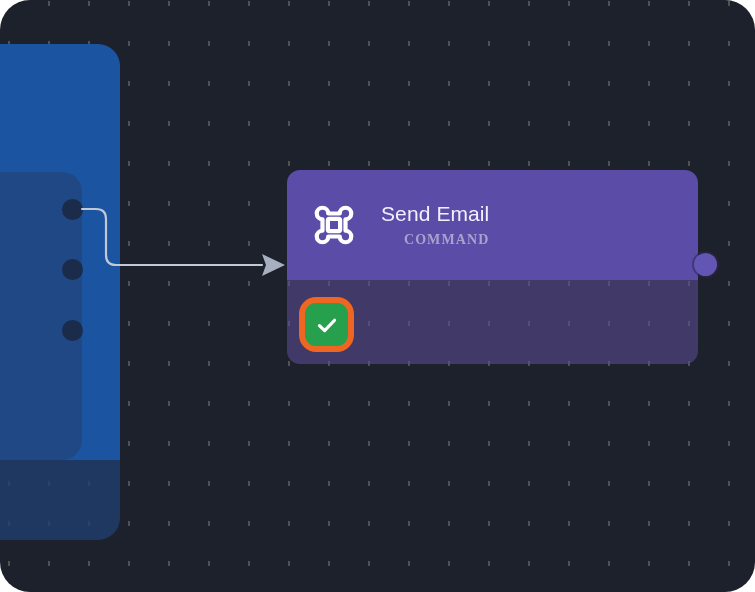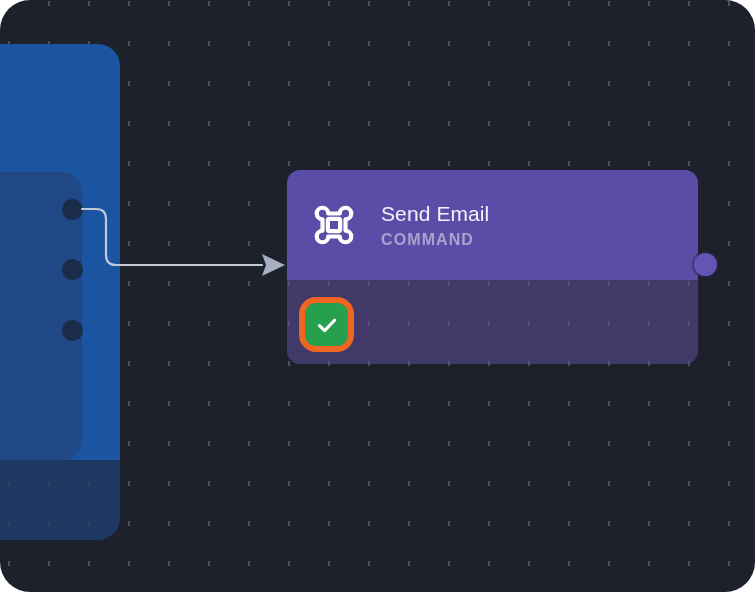--- a/index.html
+++ b/index.html
@@ -111,20 +111,21 @@
     overflow: hidden;
   }
   #command-header {
     position: absolute;
     left: 0; top: 0;
     width: 411px;
     height: 110px;
     background: #5b4ca8;
     display: flex;
     align-items: center;
+    text-align: right;
   }
   #command-icon {
     width: 46px;
     height: 46px;
     margin-left: 24px;
     flex: none;
   }
   #command-labels {
     margin-left: 24px;
     display: flex;
@@ -132,25 +133,26 @@
     justify-content: center;
   }
   #command-title {
     color: #f2f0fb;
     font-size: 21px;
     line-height: 26px;
     letter-spacing: 0.1px;
   }
   #command-subtitle {
     color: #a9a2cd;
-    font-size: 16px;
+    font-size: 14px;
     font-weight: bold;
     letter-spacing: 1.1px;
     line-height: 20px;
     margin-top: 3px;
+    font-family: Liberation Serif, serif;
   }
   #command-body {
     position: absolute;
     left: 0; top: 110px;
     width: 411px;
     height: 84px;
     background: rgba(92, 77, 150, 0.58);
   }
   #status-badge-ring {
     position: absolute;

